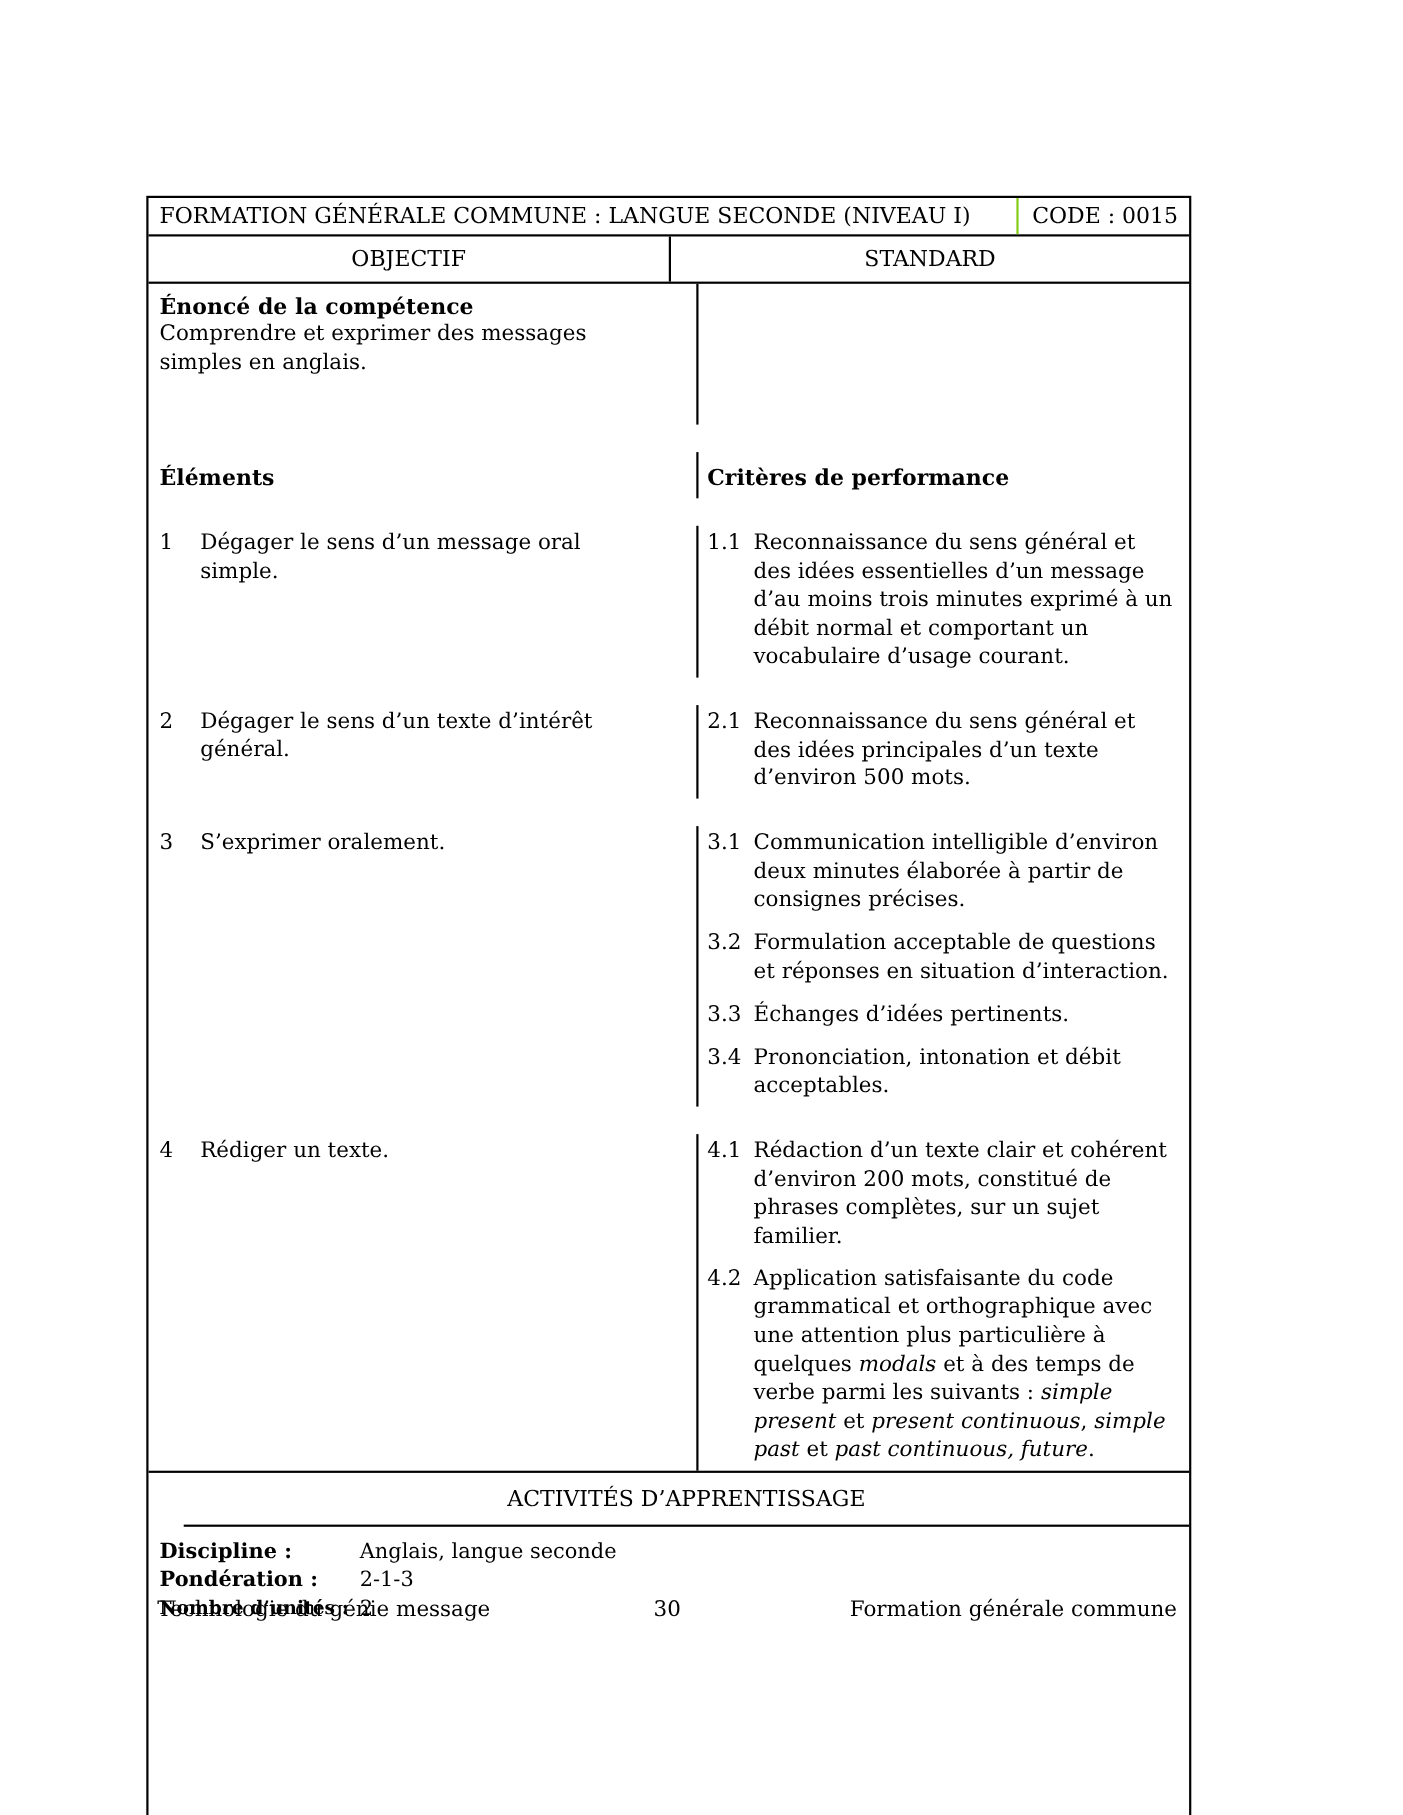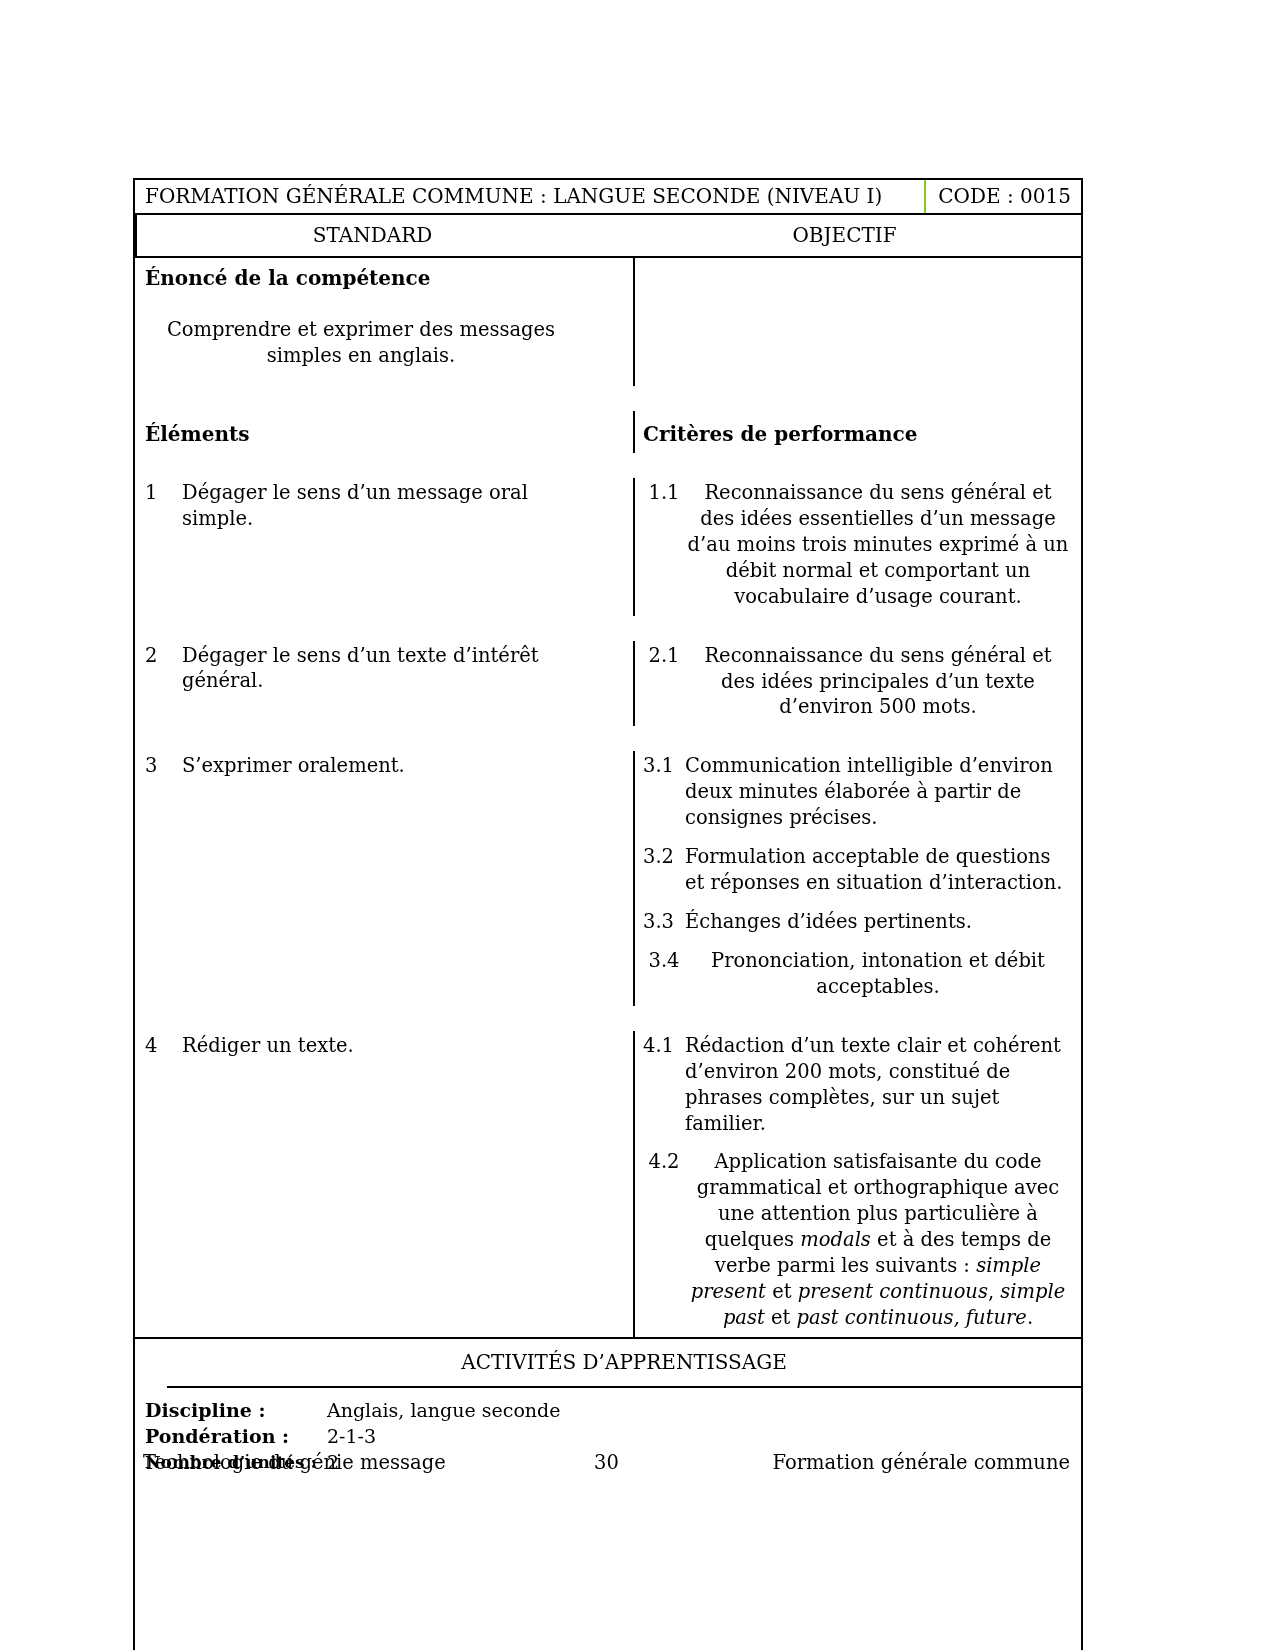--- a/index.html
+++ b/index.html
@@ -29,27 +29,27 @@
   .rc { border-left:2px solid #000; padding:0 10px 0 8px; box-sizing:border-box; }
 
   .rh1 { min-height:128px; }
   .rh2 { min-height:40px; }
   .rh3 { min-height:106px; }
   .rh4 { min-height:62px; }
   .rh5 { min-height:180px; }
   .rh6 { min-height:252px; }
 
   .enonce-heading { font-weight:bold; font-size:20px; padding-top:8px; }
-  .enonce-text { margin-top:27px; font-size:19.5px; line-height:1.32; max-width:432px;text-align:center; }
+  .enonce-text { font-size:19.5px; line-height:1.32; max-width:432px; }
 
   .sec-heading { font-weight:bold; font-size:20px; padding:11px 0 7px 0; }
 
   .elem { display:grid; grid-template-columns:37px 1fr; font-size:19.5px; line-height:1.32; padding-top:2px; }
   .crit { display:grid; grid-template-columns:42px 1fr; font-size:19.5px; line-height:1.33; margin-bottom:11px; padding-top:2px; }
-  .crit:last-child { margin-bottom:6px;text-align:center; }
+  .crit:last-child { margin-bottom:6px; }
   .crit-num, .elem-num { white-space:nowrap; }
 
   .activities-row { text-align:center; padding:11px 0 12px 0; font-size:20px; border-bottom:2px solid #000;margin-left:32px; }
 
   .disc { padding:9px 10px; min-height:334px; box-sizing:border-box; }
   .disc-line { display:grid; grid-template-columns:182px 1fr; font-size:19px; line-height:1.38; }
   .disc-label { font-weight:bold; }
   .disc-label.small { font-size:17px; padding-top:2px; }
 
   .footer {
@@ -67,22 +67,22 @@
 <div class="page">
 
   <div class="doc-table">
 
     <div class="title-row">
       <div class="title-cell">FORMATION GÉNÉRALE COMMUNE : LANGUE SECONDE (NIVEAU I)</div>
       <div class="code-cell">CODE : 0015</div>
     </div>
 
     <div class="colhead-row">
+      <div class="colhead">OBJECTIF</div>
       <div class="colhead right">STANDARD</div>
-      <div class="colhead">OBJECTIF</div>
     </div>
 
     <div class="body-grid">
 
       <div class="lc rh1">
         <div class="enonce-heading">Énoncé de la compétence</div>
         <div class="enonce-text">Comprendre et exprimer des messages simples en anglais.</div>
       </div>
       <div class="rc"></div>
 

